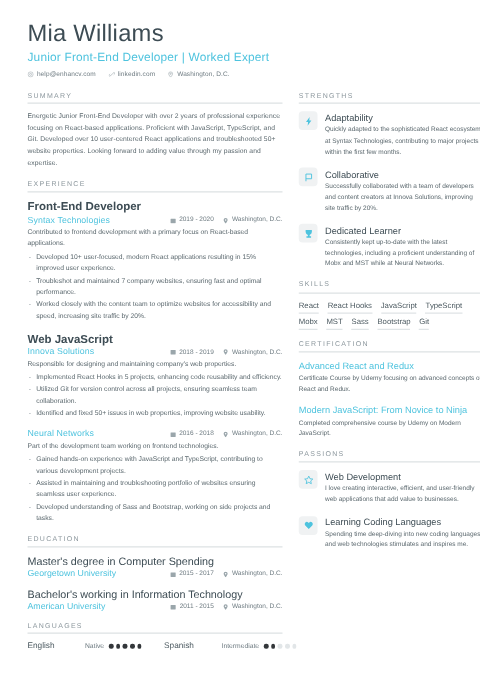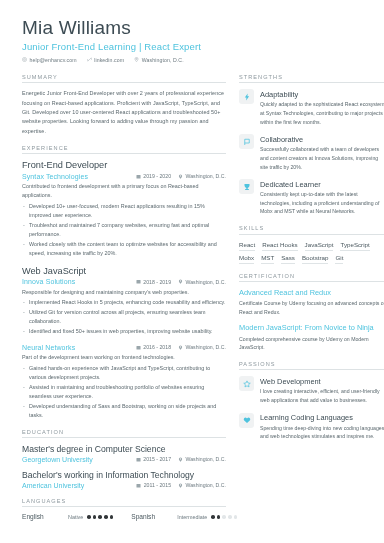--- a/index.html
+++ b/index.html
@@ -43,21 +43,21 @@
     border-bottom: 1px solid #dde2e4; margin-bottom: 6px;
   }
 
   
   .summary-text {
     font-size: 5.4px; line-height: 1.72; color: #5b686e; letter-spacing: .06px;
   }
   .entry { margin-bottom: 8px; }
   .entry:last-child { margin-bottom: 0; }
   .entry-role {
-    font-size: 9.2px; color: #3d4c54; font-weight: 400;
+    font-size: 9.2px; color: #3d4c54; font-weight: 700;
     line-height: 1.25; margin-bottom: 1px;
   }
   .entry-meta { display: flex; align-items: center; margin-bottom: 2.5px; }
   .entry-org { font-size: 7px; color: #4ec3de; flex: 1 1 auto; letter-spacing: .1px; }
   .meta-bits { display: flex; align-items: center; gap: 7px; }
   .meta-bit {
     display: flex; align-items: center; gap: 2.5px;
     font-size: 5.2px; color: #6d7a80; white-space: nowrap;
   }
   .entry-desc { font-size: 5.4px; line-height: 1.66; color: #5b686e; margin-bottom: 1.5px; }
@@ -110,21 +110,21 @@
   .cert-title { font-size: 7.4px; color: #4ec3de; line-height: 1.3; margin-bottom: 1.5px; }
   .cert-text { font-size: 5.2px; line-height: 1.66; color: #5b686e; }
 </style>
 </head>
 <body>
 
 <div class="page">
 
   <div class="header">
     <div class="name">Mia Williams</div>
-    <div class="title">Junior Front-End Learning | React Expert</div>
+    <div class="title">Junior Front-End Developer | Worked Expert</div>
     <div class="contact-row">
       <div class="contact-item">
         <span class="mini-ico">
           <svg viewBox="0 0 16 16" fill="none" stroke="currentColor" stroke-width="1.4">
             <circle cx="8" cy="8" r="6.6"></circle>
               <circle cx="8" cy="8" r="2.6"></circle>
           </svg>
         </span>
         <span>help@enhancv.com</span>
       </div>
@@ -252,21 +252,21 @@
             <li>Assisted in maintaining and troubleshooting portfolio of websites ensuring seamless user experience.</li>
             <li>Developed understanding of Sass and Bootstrap, working on side projects and tasks.</li>
           </ul>
         </div>
       </div>
 
       <div class="sec">
         <div class="sec-head">EDUCATION</div>
 
         <div class="edu-entry">
-          <div class="edu-degree">Master's degree in Computer Science</div>
+          <div class="edu-degree">Master's degree in Computer Spending</div>
           <div class="edu-meta">
             <span class="edu-school">Georgetown University</span>
             <span class="meta-bits">
               <span class="meta-bit">
                 <span class="mini-ico">
                   <svg viewBox="0 0 16 16" fill="currentColor">
                       <rect x="1.5" y="3" width="13" height="11.5" rx="1"></rect>
                     </svg>
                 </span>
                 <span>2015 - 2017</span>

